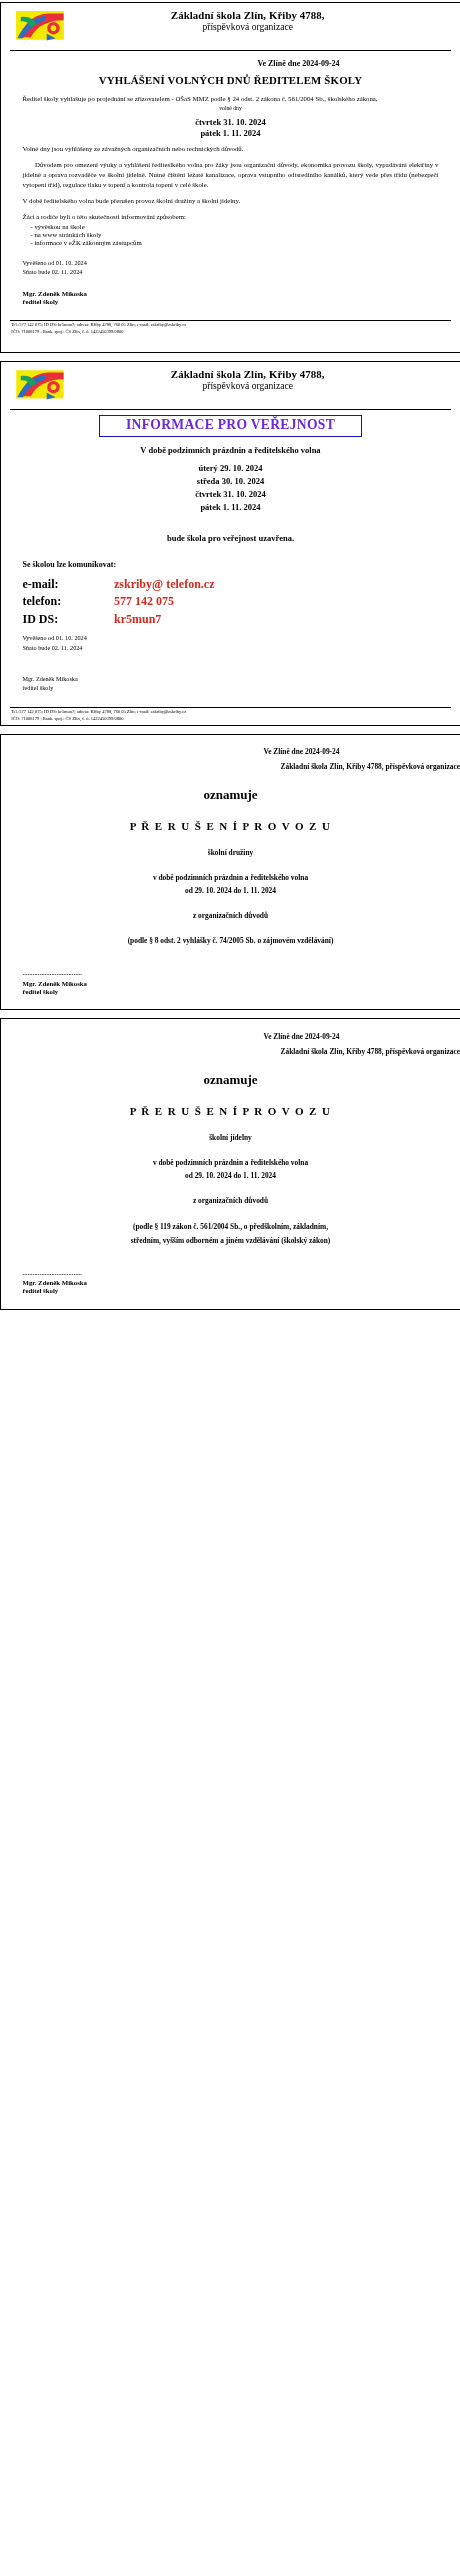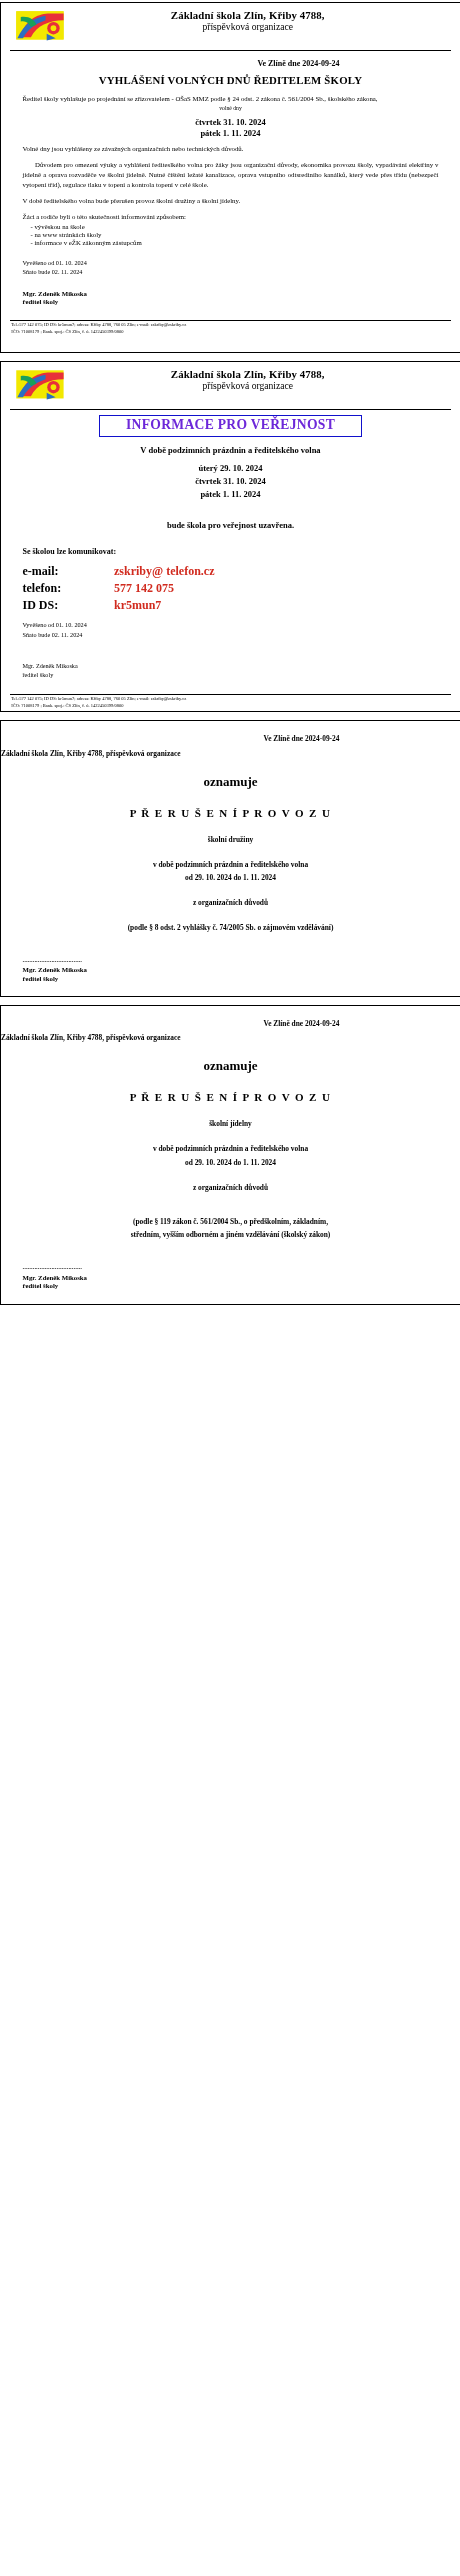--- a/index.html
+++ b/index.html
@@ -209,21 +209,21 @@
     width: 461px;
     padding: 12.5px 0 14.7px 0;
   }
   .p3-date {
     text-align: center;
     font-weight: bold;
     font-size: 7.4px;
     padding-left: 142px;
   }
   .p3-org {
-    text-align: left;
+    text-align: right;
     font-weight: bold;
     font-size: 7.4px;
     margin-top: 5.7px;
   }
   .p3-word {
     text-align: center;
     font-weight: bold;
     font-size: 13px;
     margin-top: 16px;
   }
@@ -331,20 +331,21 @@
   </div>
 
   <div class="rule-under-head"></div>
 
   <div class="title-box">INFORMACE PRO VEŘEJNOST</div>
 
   <div class="sub-center">V době podzimních prázdnin a ředitelského volna</div>
 
   <div class="date-list">
     <div>úterý 29. 10. 2024</div>
+    <div>středa 30. 10. 2024</div>
     <div>čtvrtek 31. 10. 2024</div>
     <div>pátek 1. 11. 2024</div>
   </div>
 
   <div class="closing-line">bude škola pro veřejnost  uzavřena.</div>
 
   <div class="left-bold">Se školou lze komunikovat:</div>
 
   <table class="contact-table">
     <tbody>
@@ -393,19 +394,19 @@
 
 <div class="page doc3">
   <div class="p3-date">Ve Zlíně  dne  2024-09-24</div>
   <div class="p3-org">Základní škola Zlín, Křiby 4788, příspěvková organizace</div>
   <div class="p3-word">oznamuje</div>
   <div class="p3-spread">P Ř E R U Š E N Í      P R O V O Z U</div>
   <div class="p3-line">školní jídelny</div>
   <div class="p3-line">v době podzimních prázdnin a ředitelského volna</div>
   <div class="p3-line tight">od 29. 10. 2024 do 1. 11. 2024</div>
   <div class="p3-line">z organizačních důvodů</div>
-  <div class="p3-line" style="margin-top:25px">(podle § 119 zákon č. 561/2004 Sb., o předškolním, základním,</div>
+  <div class="p3-line" style="margin-top:17px">(podle § 119 zákon č. 561/2004 Sb., o předškolním, základním,</div>
   <div class="p3-line tight">středním, vyšším odborném    a jiném vzdělávání (školský zákon)</div>
   <div class="p3-sign-dots">...................................</div>
   <div class="p3-sign">Mgr. Zdeněk Mikoska</div>
   <div class="p3-sign tight">ředitel školy</div>
 </div>
 
 
 </body></html>

